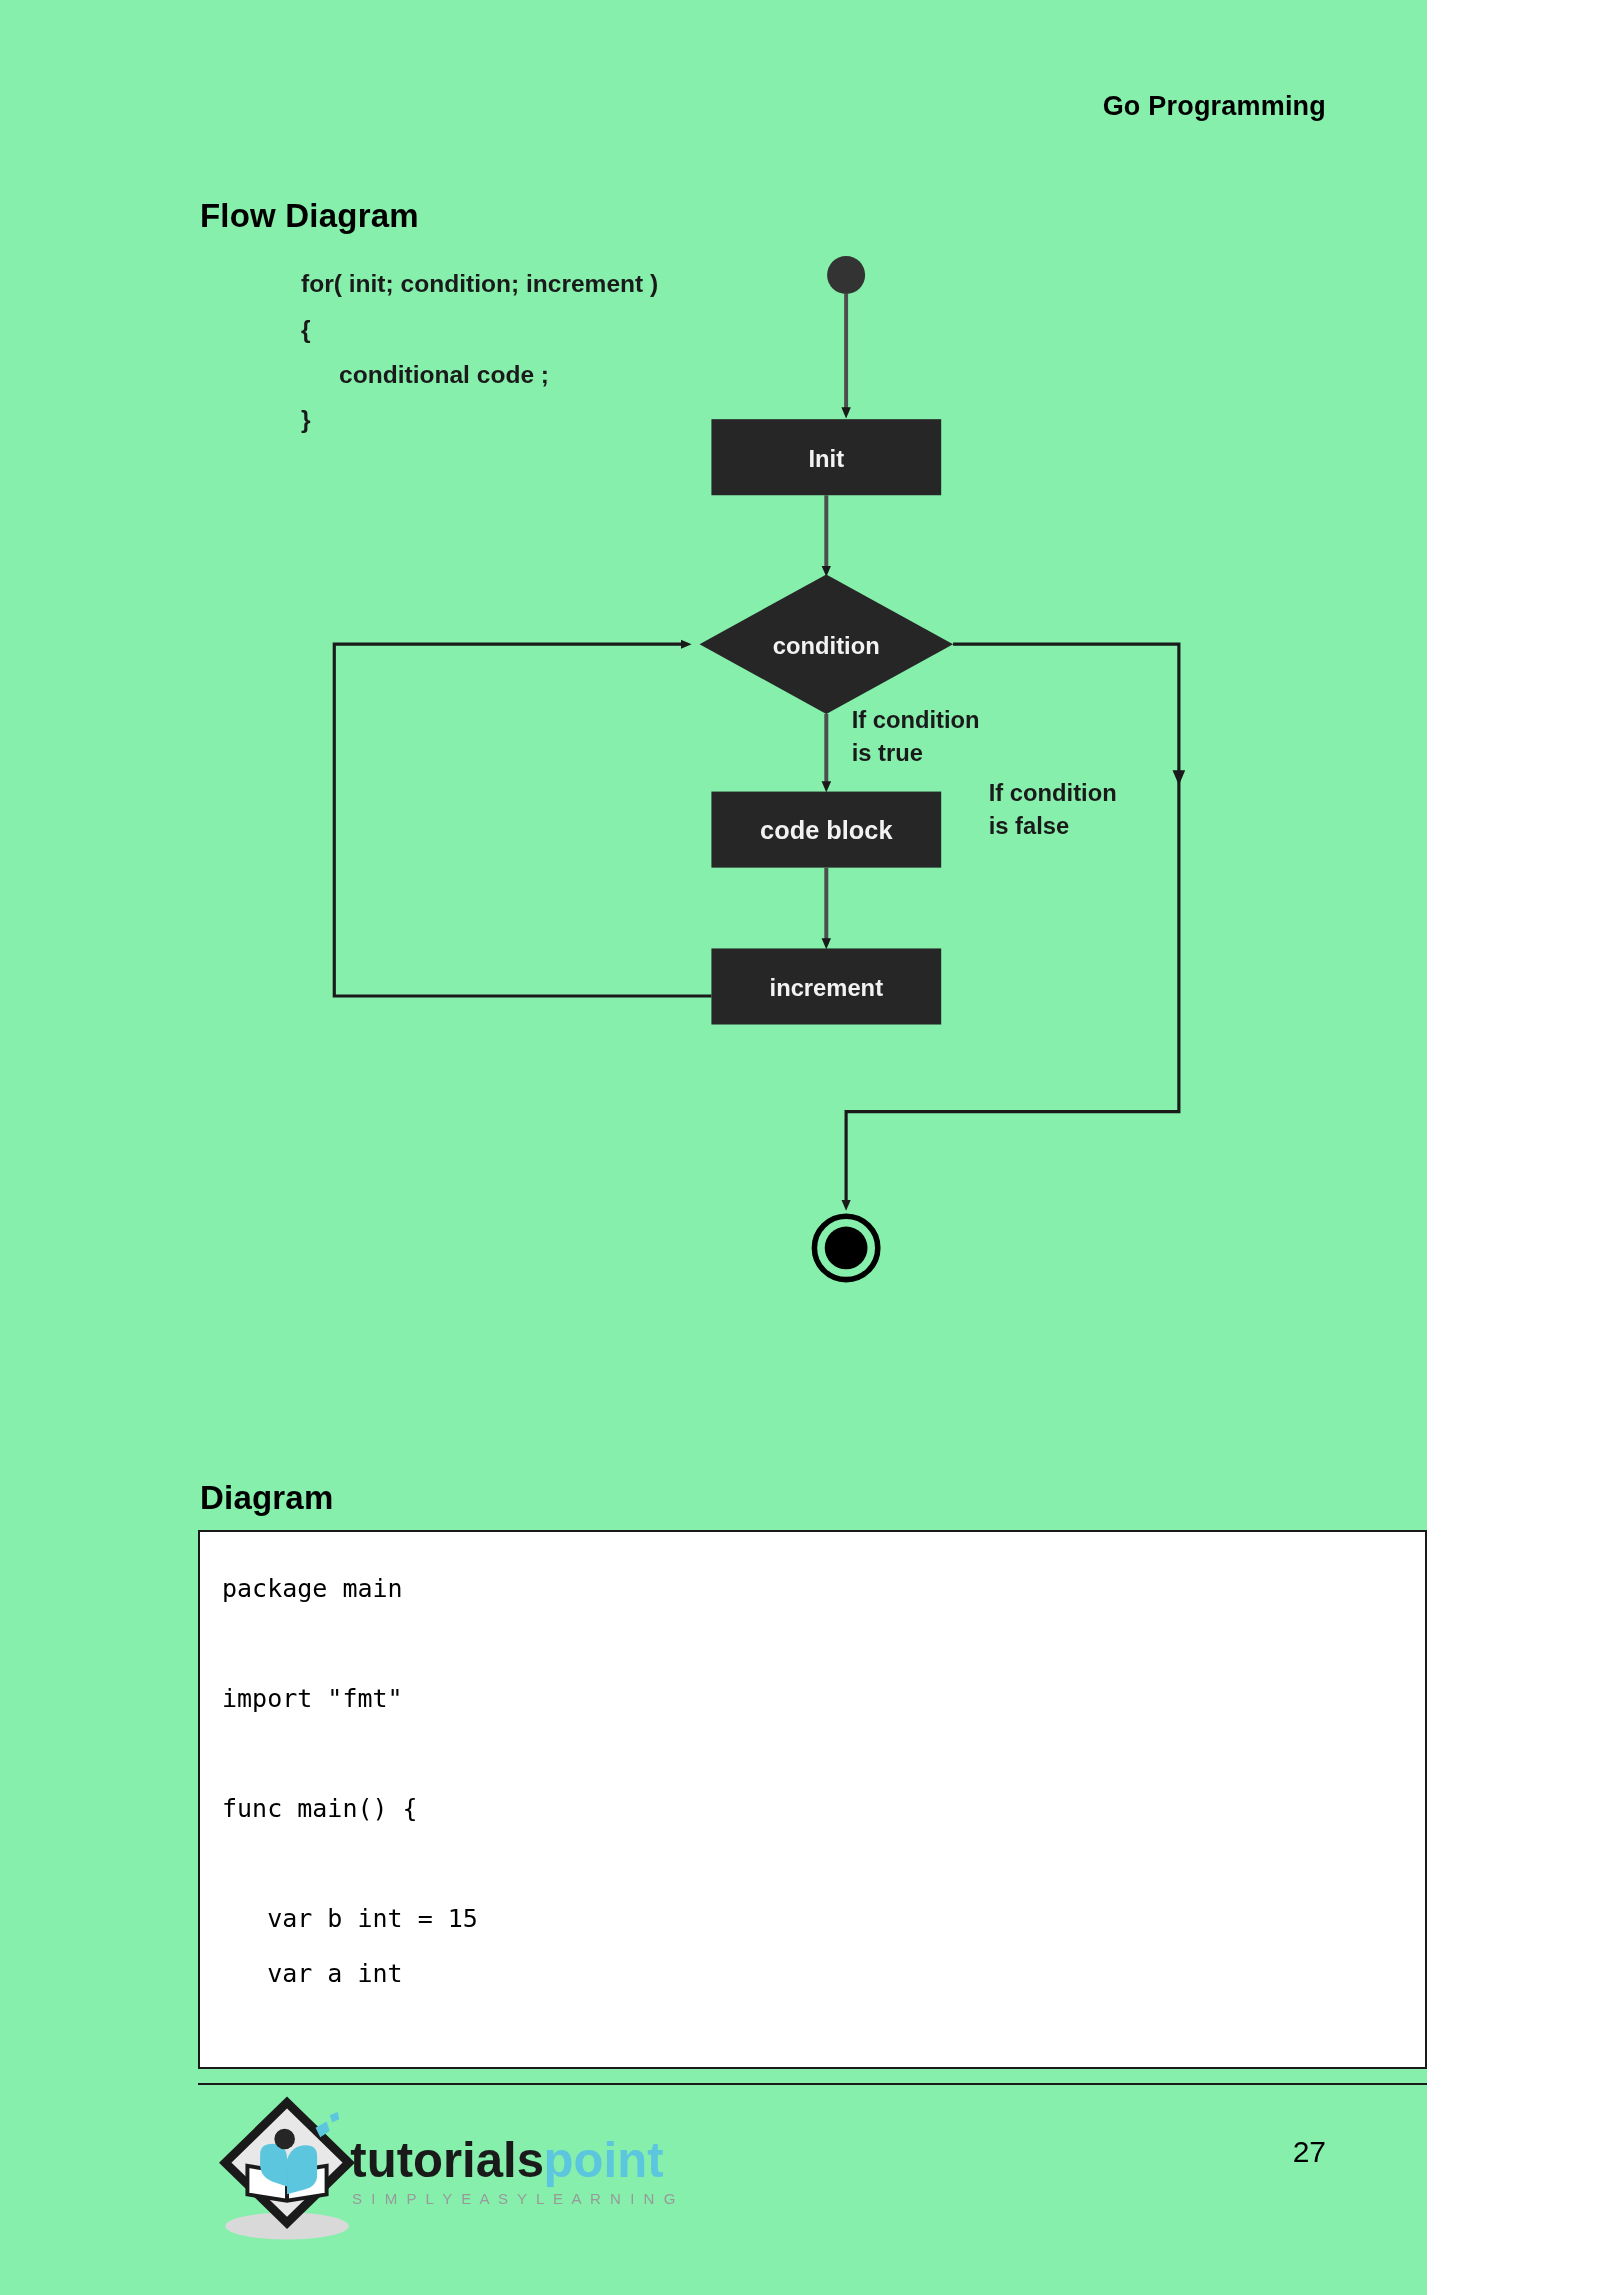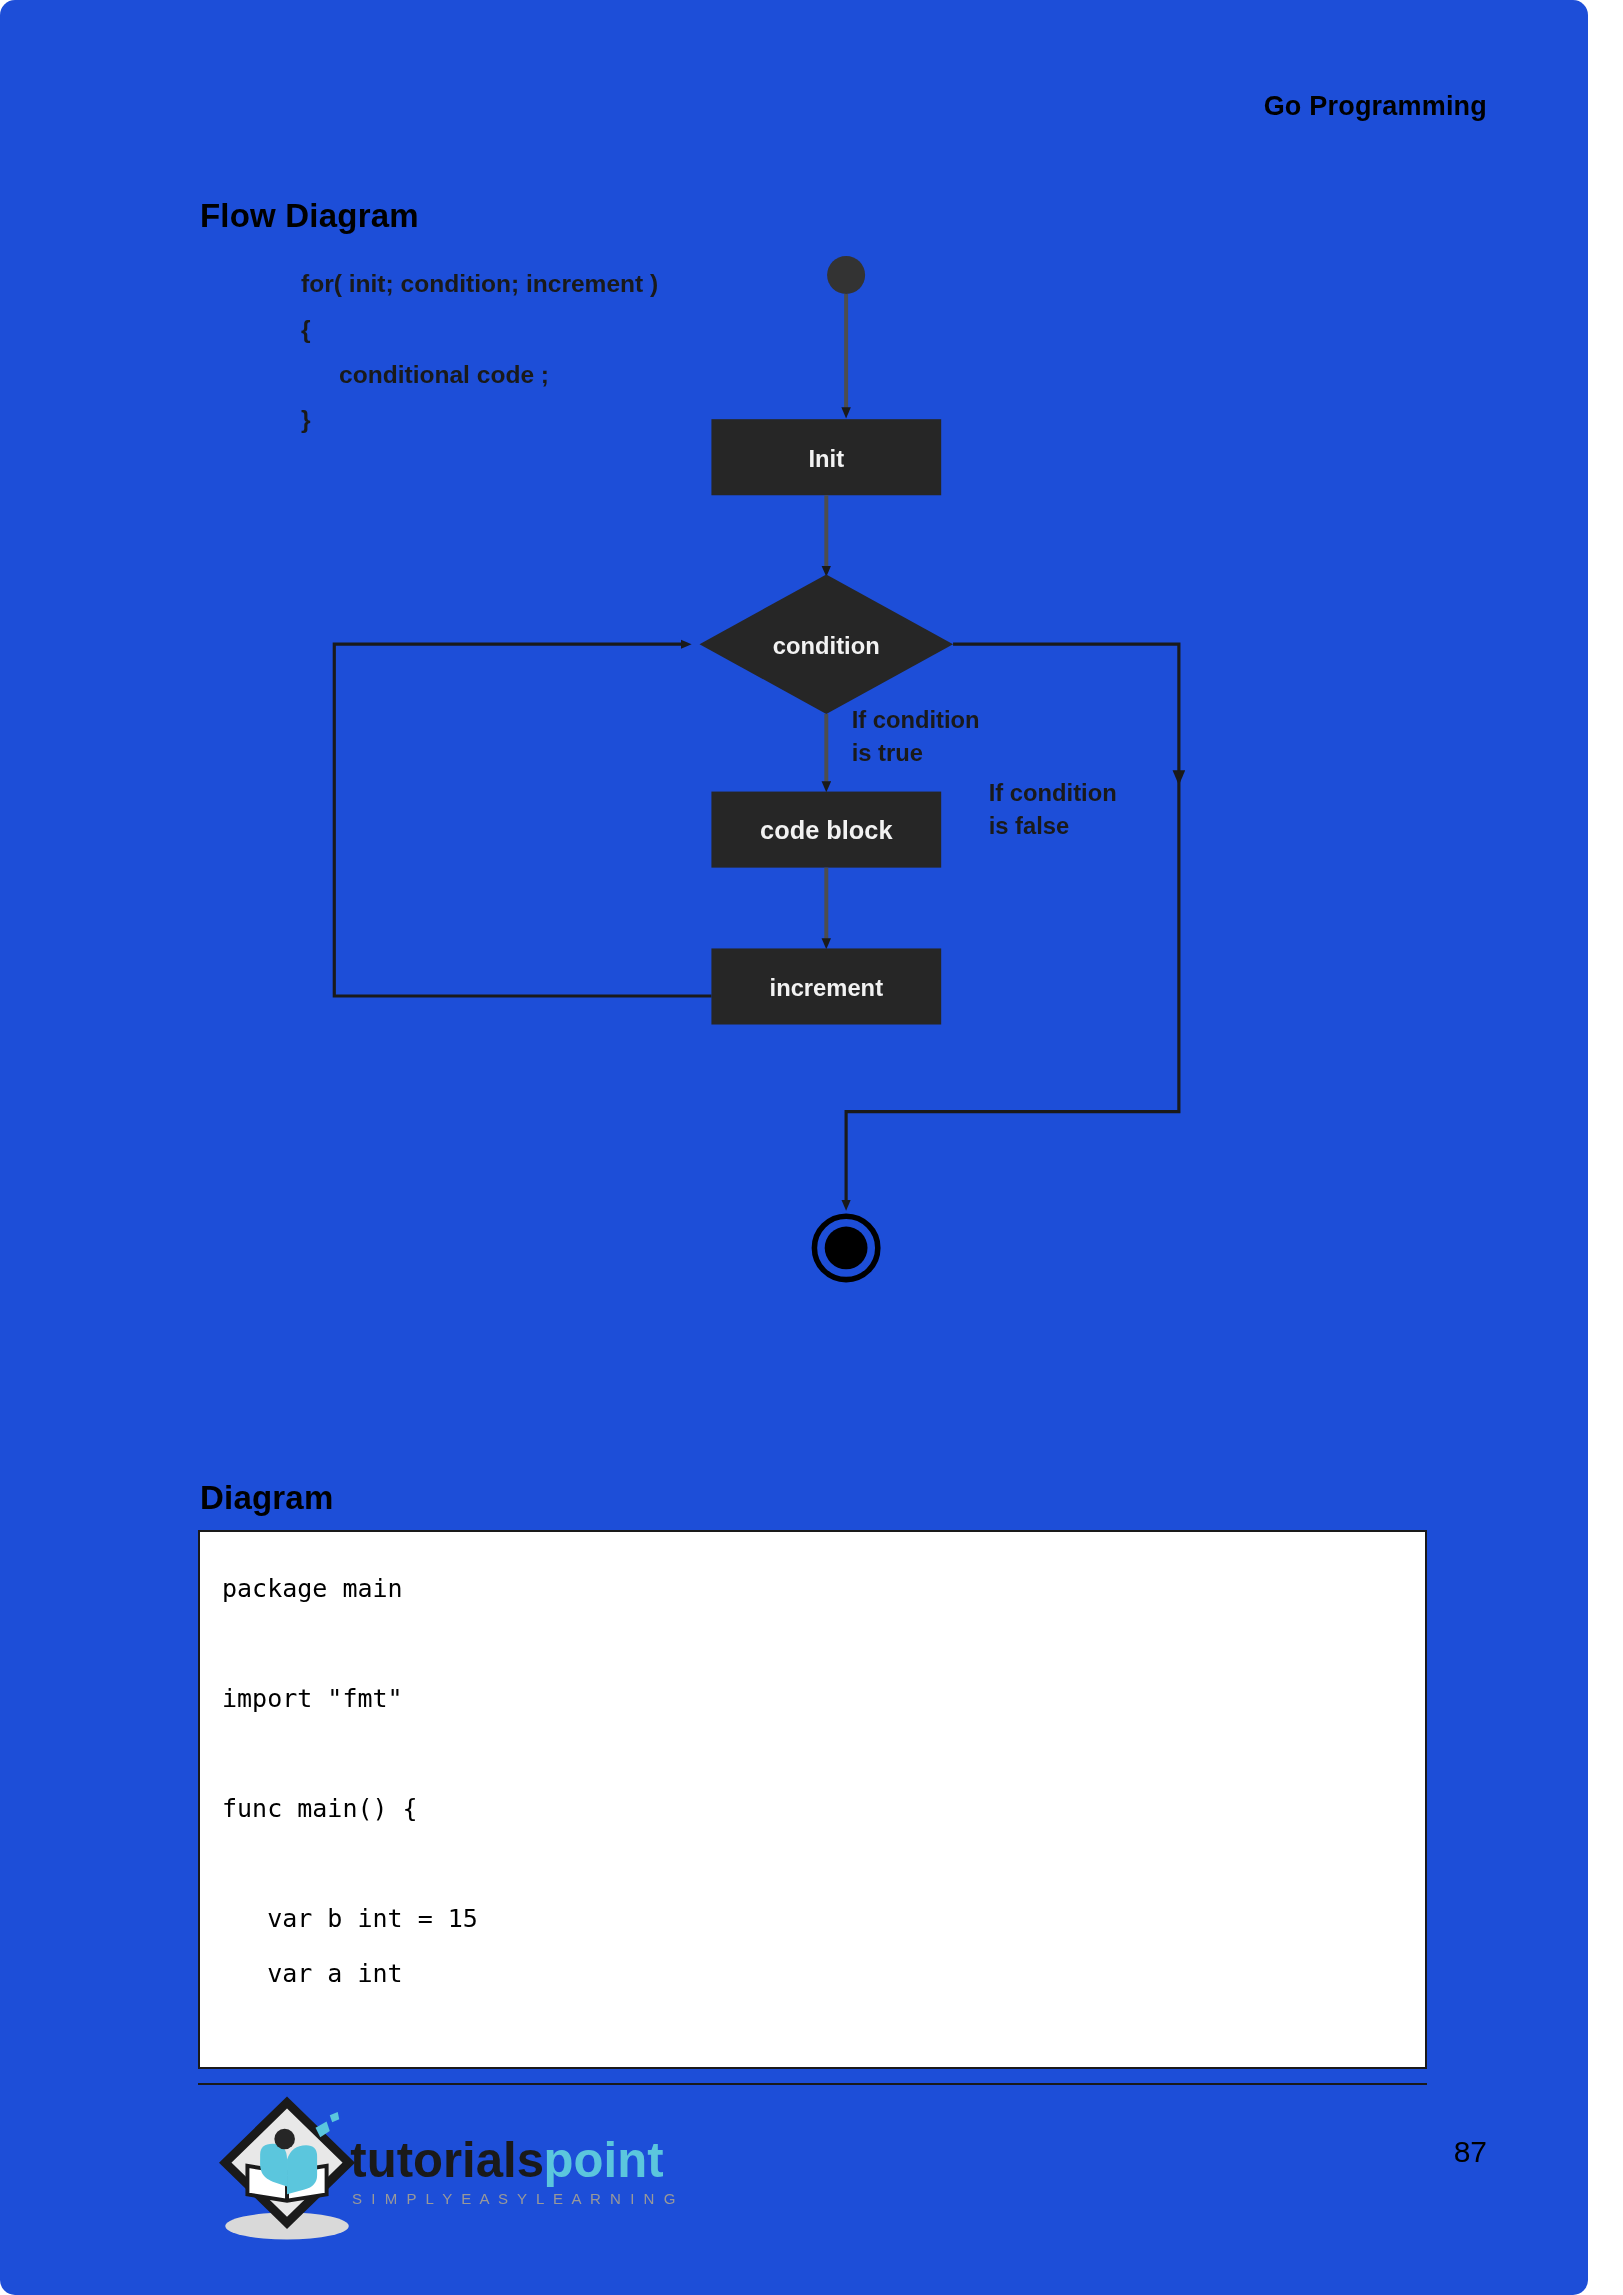--- a/index.html
+++ b/index.html
@@ -6,25 +6,24 @@
     margin: 0;
     padding: 0;
     background: #ffffff;
   }
   body {
     font-family: "Liberation Sans", sans-serif;
     color: #000000;
   }
   .page {
     position: relative;
-    width: 1588px;
+    width: 1427px;
     height: 2295px;
-    background: #1d4ed8;
+    background: #86efac;
     overflow: hidden;
-    border-radius: 15px;
   }
 
   
   .running-header {
     position: absolute;
     top: 91px;
     right: 101px;
     font-size: 27px;
     font-weight: bold;
     letter-spacing: 0.2px;
@@ -218,16 +217,16 @@
 
       <polygon points="132,44 146,36 150,48 138,56" fill="#5bc6dd"></polygon>
       <polygon points="150,28 160,24 162,33 153,37" fill="#5bc6dd"></polygon>
 
       <text x="176" y="106" font-family="'Liberation Sans', sans-serif" font-size="62" font-weight="bold" fill="#1a1a1a">tutorials</text>
       <text x="420" y="106" font-family="'Liberation Sans', sans-serif" font-size="62" font-weight="bold" fill="#5bc6dd">point</text>
       <text x="178" y="140" font-family="'Liberation Sans', sans-serif" font-size="19" letter-spacing="3.2" fill="#999999">S I M P L Y E A S Y L E A R N I N G</text>
     </svg>
   </div>
 
-  <div class="page-number">87</div>
+  <div class="page-number">27</div>
 
 </div>
 
 
 </body></html>

